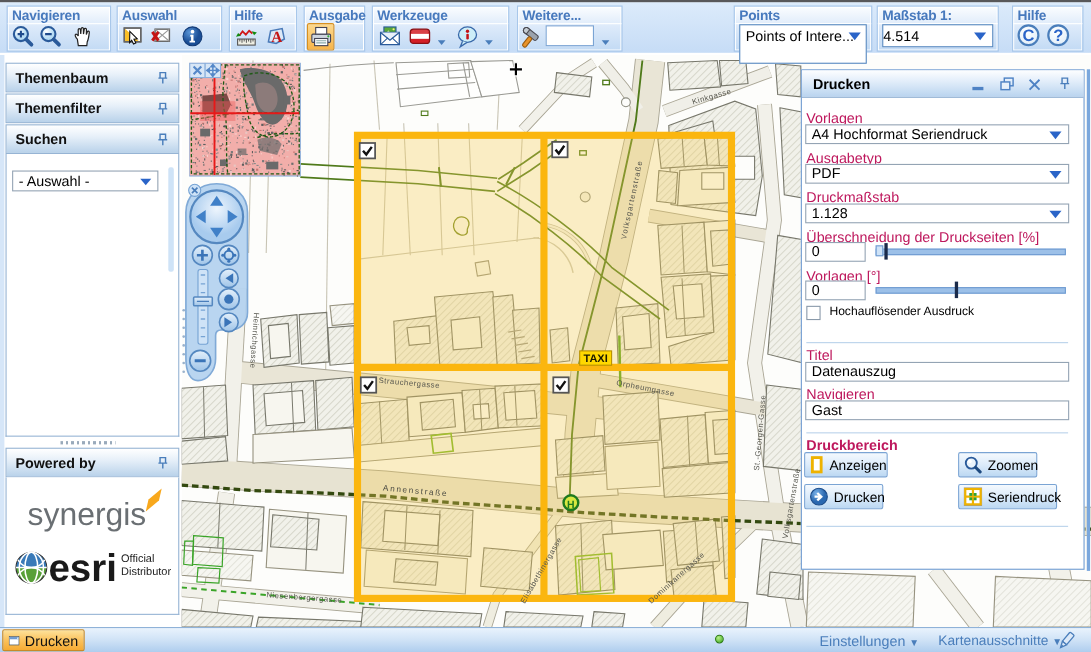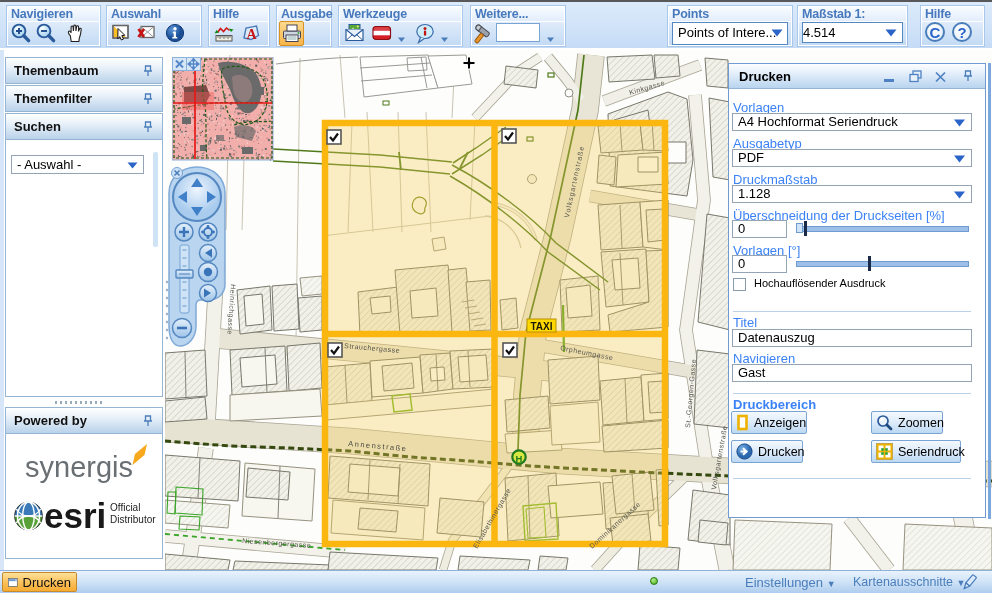--- a/index.html
+++ b/index.html
@@ -10,21 +10,21 @@
 .grp .gl{font-size:12.5px;font-weight:bold;color:#4779bd;padding:1px 11px 0 4px;letter-spacing:-0.2px;border-bottom:1px solid rgba(255,255,255,.9);height:16px}
 .ic{position:absolute;top:20px;width:21px;height:21px}
 
 #sb{position:absolute;left:5px;top:57px;width:158px}
 .ph{height:27px;border:1px solid #96b4d4;background:linear-gradient(180deg,#fff,#e7f0f9 40%,#b9d2ea);display:flex;align-items:center;padding:0 8px;font-size:13px;font-weight:bold;color:#111;position:relative}
 .pin{position:absolute;right:9px;top:7px}
 .sbody{border:1px solid #96b4d4;border-top:none;background:#fff}
 
 #pn{position:absolute;left:728px;top:63px;width:258px;height:455px;background:#fff;border:1px solid #6f9bd1}
 #pnh{height:25px;background:linear-gradient(180deg,#fdfeff,#e3eefa 40%,#b9d4ef);border-bottom:1px solid #96b4d4;display:flex;align-items:center;padding:0 10px;font-size:13px;font-weight:bold}
-.fl{position:absolute;left:4px;font-size:13px;color:#3b82f6;white-space:nowrap}
+.fl{position:absolute;left:4px;font-size:13px;color:#be185d;white-space:nowrap}
 .dd{position:absolute;left:3px;width:240px;height:18px;border:1px solid #94a4b4;background:#fff;font-size:13px;line-height:16px;padding-left:5px}
 .dd svg{position:absolute;right:4px;top:2px}
 .inp{position:absolute;left:3px;border:1px solid #94a4b4;background:#fff;font-size:13px;line-height:16px;height:18px;padding-left:5px}
 .sep{position:absolute;left:4px;width:238px;height:1px;background:#b9d2ea}
 .pbtn{position:absolute;height:23px;border:1px solid #7aa4d4;border-radius:2px;background:linear-gradient(180deg,#f4f9fe,#dcebfa 50%,#bcd8f2);font-size:12.5px;display:flex;align-items:center;padding:0 4px;gap:5px;white-space:nowrap;color:#000}
 .pbtn svg{flex-shrink:0}
 
 #bb{position:absolute;left:0;top:570px;width:992px;height:23px;background:linear-gradient(180deg,#e9f3fd,#cfe2f6 50%,#aecdee);border-top:1px solid #8fb2d8}
 #bdr{position:absolute;left:2px;top:1px;width:75px;height:20px;background:linear-gradient(180deg,#fde29b,#fbc25d 50%,#f6ab33);border:1px solid #c78a28;border-radius:2px;display:flex;align-items:center;padding:0 5px;gap:5px;font-size:13px;color:#111}
 .blk{position:absolute;font-size:13px;color:#4a7ebb}
@@ -1253,21 +1253,21 @@
           <g transform="translate(11,10) rotate(38)">
             <path d="M-8,-2.6 L4,-2.6 Q5.6,-2.6 5.6,0 Q5.6,2.6 4,2.6 L-8,2.6 Q-9.6,1.8 -9.6,0 Q-9.6,-1.8 -8,-2.6 z" fill="#9aa2ac" stroke="#4a4a52"></path>
             <path d="M-8,-2.6 L-5,-2.6 L-5,2.6 L-8,2.6 Q-9.6,1.8 -9.6,0 Q-9.6,-1.8 -8,-2.6 z" fill="#c4ccd4" stroke="#4a4a52"></path>
             <rect x="-1.9" y="2.6" width="3.8" height="10.5" rx="1.6" fill="#e8932a" stroke="#9a5c10"></rect>
           </g>
         </svg></div>
 <div style="position:absolute;left:496px;top:21px;width:44px;height:19px;background:#fff;border:1px solid #7aa4d4"></div>
 <div style="position:absolute;left:546px;top:27px"><svg width="9" height="7" viewBox="0 0 9 7">
           <path d="M1,1.5 h7 l-3.5,4.5 z" fill="#4a7ebb"></path>
         </svg></div>
-<div style="position:absolute;left:672px;top:20px;width:116px;height:23px;background:#fff;border:1px solid #5588c0;font-size:13px;line-height:19px;padding-left:5px;padding-right:18px;overflow:hidden;white-space:nowrap">Points of Intere...<svg width="14" height="12" viewBox="0 0 14 12" style="position:absolute;right:3px;top:4px">
+<div style="position:absolute;left:672px;top:20px;width:116px;height:36px;background:#fff;border:1px solid #5588c0;font-size:13px;line-height:19px;padding-left:5px;padding-right:18px;overflow:hidden;white-space:nowrap">Points of Intere...<svg width="14" height="12" viewBox="0 0 14 12" style="position:absolute;right:3px;top:4px">
           <path d="M1.5,2.5 h11 l-5.5,7 z" fill="#2a64c8"></path>
         </svg></div>
 <div style="position:absolute;left:802px;top:20px;width:101px;height:21px;background:#fff;border:1px solid #5588c0;font-size:13px;line-height:19px;text-align:left;padding-right:24px">4.514<svg width="14" height="12" viewBox="0 0 14 12" style="position:absolute;right:4px;top:4px">
           <path d="M1.5,2.5 h11 l-5.5,7 z" fill="#2a64c8"></path>
         </svg></div>
 <div style="position:absolute;left:925px;top:20px;width:20px;height:20px;border:2px solid #4a7ebb;border-radius:50%;background:radial-gradient(circle at 40% 30%,#fff,#dcebf8);color:#2a64c8;font-weight:bold;font-size:15px;text-align:center;line-height:17px">C</div>
 <div style="position:absolute;left:952px;top:20px;width:20px;height:20px;border:2px solid #4a7ebb;border-radius:50%;background:radial-gradient(circle at 40% 30%,#fff,#dcebf8);color:#2a64c8;font-weight:bold;font-size:15px;text-align:center;line-height:17px">?</div>
 </div>
 
 <div id="sb">

